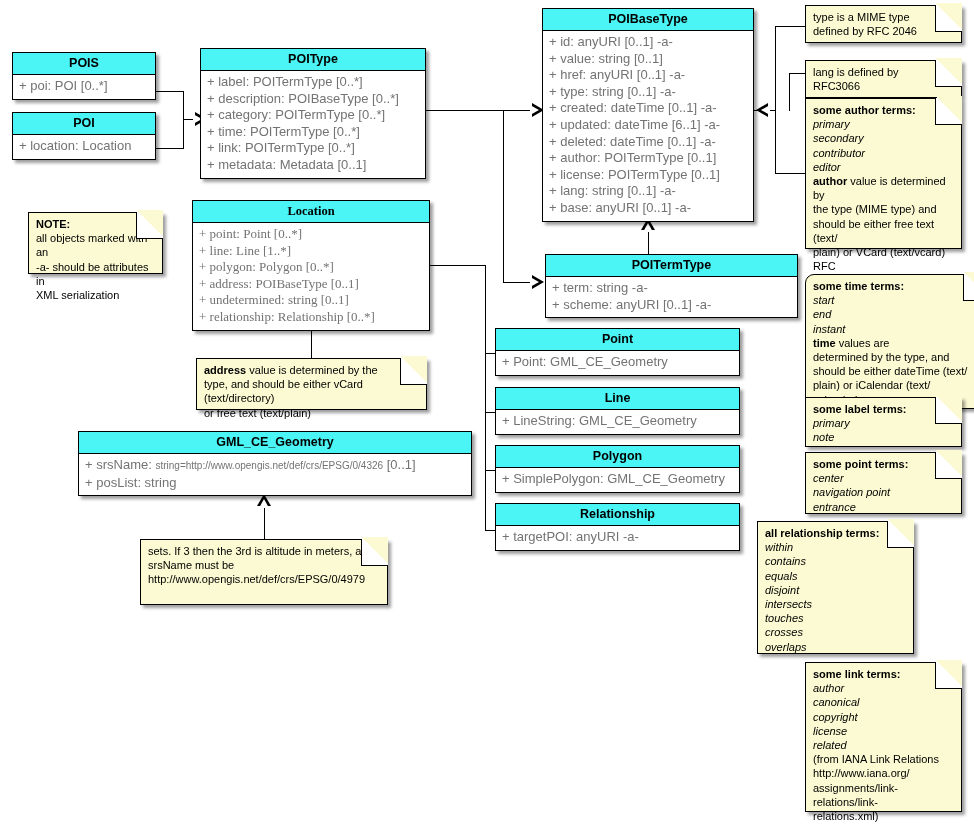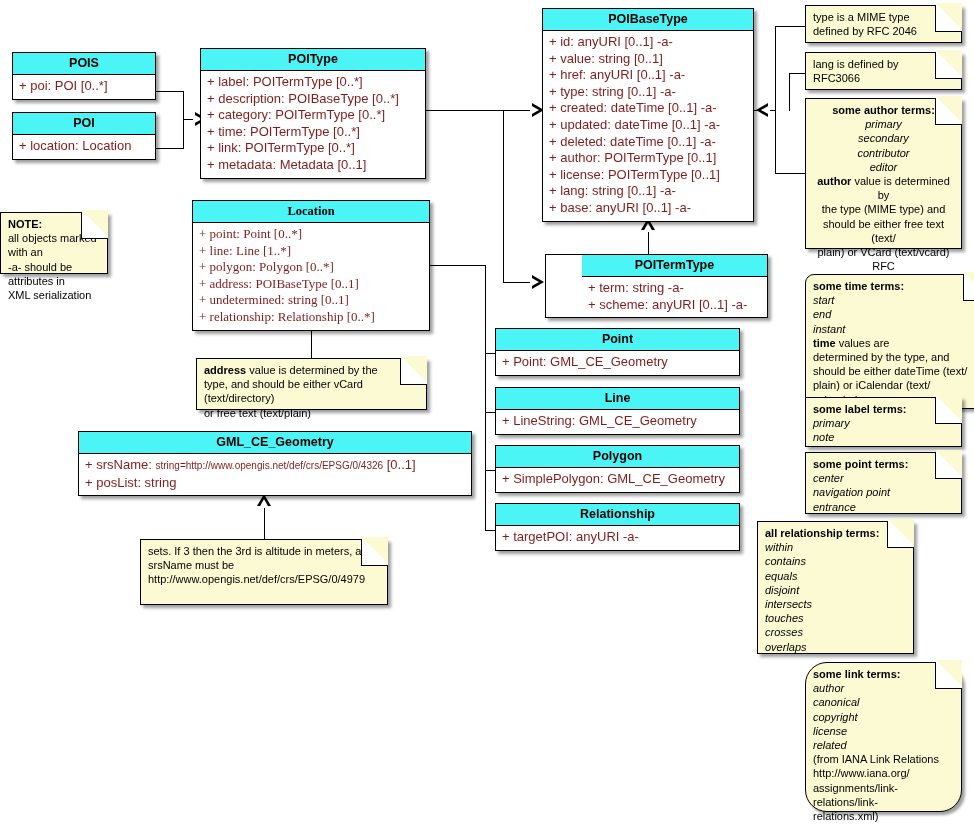--- a/index.html
+++ b/index.html
@@ -7,21 +7,21 @@
        font-family:"Liberation Sans", sans-serif;}
   #stage{position:absolute;left:0;top:0;width:974px;height:831px;}
 
   
   .uml{position:absolute;border:1.5px solid #000;background:#ffffff;
        box-shadow:3px 3px 3px rgba(0,0,0,.38);box-sizing:border-box;}
   .uml .hdr{background:#4BF5F5;border-bottom:1.5px solid #000;
        text-align:center;font-weight:bold;font-size:12.5px;color:#000;
        padding:3px 2px 3px;line-height:15px;}
   .uml .body{padding:3px 6px 4px 6px;}
-  .uml .body div{font-size:13px;line-height:16.6px;color:#7f1d1d;
+  .uml .body div{font-size:13px;line-height:16.6px;color:#737373;
        white-space:nowrap;}
   .small{font-size:10px !important;}
 
   
   .note{position:absolute;background:#FBFAD2;border:1.4px solid #000;
         box-sizing:border-box;box-shadow:3px 3px 3px rgba(0,0,0,.38);
         padding:4px 7px 6px 7px;font-size:11px;line-height:14.2px;color:#000;}
   .note .fold{position:absolute;top:-1.4px;right:-1.4px;width:26px;height:26px;
         background:#ffffff;border-left:1.4px solid #000;border-bottom:1.4px solid #000;}
   .note .fold:after{content:"";position:absolute;left:-1.4px;top:-1.4px;
@@ -123,42 +123,42 @@
   </div>
 
   <div class="uml" style="left:542px;top:8px;width:212px;">
     <div class="hdr">POIBaseType</div>
     <div class="body">
       <div>+ id: anyURI [0..1] -a-</div>
       <div>+ value: string [0..1]</div>
       <div>+ href: anyURI [0..1] -a-</div>
       <div>+ type: string [0..1] -a-</div>
       <div>+ created: dateTime [0..1] -a-</div>
-      <div>+ updated: dateTime [0..1] -a-</div>
+      <div>+ updated: dateTime [6..1] -a-</div>
       <div>+ deleted: dateTime [0..1] -a-</div>
       <div>+ author: POITermType [0..1]</div>
       <div>+ license: POITermType [0..1]</div>
       <div>+ lang: string [0..1] -a-</div>
       <div>+ base: anyURI [0..1] -a-</div>
     </div>
   </div>
 
   <div class="uml" style="left:192px;top:200px;width:238px;font-family:Liberation Serif, serif;">
     <div class="hdr">Location</div>
     <div class="body">
       <div>+ point: Point [0..*]</div>
       <div>+ line: Line [1..*]</div>
       <div>+ polygon: Polygon [0..*]</div>
       <div>+ address: POIBaseType [0..1]</div>
       <div>+ undetermined: string [0..1]</div>
       <div>+ relationship: Relationship [0..*]</div>
     </div>
   </div>
 
-  <div class="uml" style="left:545px;top:254px;width:223px;padding-left:36px;">
+  <div class="uml" style="left:545px;top:254px;width:253px;">
     <div class="hdr">POITermType</div>
     <div class="body">
       <div>+ term: string -a-</div>
       <div>+ scheme: anyURI [0..1] -a-</div>
     </div>
   </div>
 
   <div class="uml" style="left:495px;top:328px;width:245px;">
     <div class="hdr">Point</div>
     <div class="body">
@@ -188,41 +188,41 @@
   </div>
 
   <div class="uml" style="left:78px;top:431px;width:394px;">
     <div class="hdr">GML_CE_Geometry</div>
     <div class="body">
       <div><span>+ srsName: </span><span class="small">string=http://www.opengis.net/def/crs/EPSG/0/4326</span><span> [0..1]</span></div>
       <div>+ posList: string</div>
     </div>
   </div>
 
-  <div class="note" style="left:0;top:212px;width:108px;height:62px;">
+  <div class="note" style="left:28px;top:212px;width:135px;height:62px;">
     <div class="fold"></div>
     <span class="ln"><b>NOTE:</b></span>
     <span class="ln">all objects marked with an</span>
     <span class="ln">-a- should be attributes in</span>
     <span class="ln">XML serialization</span>
   </div>
 
   <div class="note" style="left:805px;top:5px;width:157px;height:38px;">
     <div class="fold"></div>
     <span class="ln">type is a MIME type</span>
     <span class="ln">defined by RFC 2046</span>
   </div>
 
-  <div class="note" style="left:805px;top:52px;width:157px;height:38px;">
+  <div class="note" style="left:805px;top:60px;width:157px;height:38px;">
     <div class="fold"></div>
     <span class="ln">lang is defined by</span>
     <span class="ln">RFC3066</span>
   </div>
 
-  <div class="note" style="left:805px;top:98px;width:157px;height:151px;text-align:center;">
+  <div class="note" style="left:805px;top:98px;width:157px;height:151px;">
     <div class="fold"></div>
     <span class="ln"><b>some author terms:</b></span>
     <span class="ln"><i>primary</i></span>
     <span class="ln"><i>secondary</i></span>
     <span class="ln"><i>contributor</i></span>
     <span class="ln"><i>editor</i></span>
     <span class="ln"><b>author</b><span> value is determined by</span></span>
     <span class="ln">the type (MIME type) and</span>
     <span class="ln">should be either free text (text/</span>
     <span class="ln">plain) or VCard (text/vcard) RFC</span>
@@ -263,21 +263,21 @@
     <span class="ln"><i>within</i></span>
     <span class="ln"><i>contains</i></span>
     <span class="ln"><i>equals</i></span>
     <span class="ln"><i>disjoint</i></span>
     <span class="ln"><i>intersects</i></span>
     <span class="ln"><i>touches</i></span>
     <span class="ln"><i>crosses</i></span>
     <span class="ln"><i>overlaps</i></span>
   </div>
 
-  <div class="note" style="left:805px;top:662px;width:157px;height:150px;border-radius:22px;">
+  <div class="note" style="left:805px;top:662px;width:157px;height:150px;">
     <div class="fold"></div>
     <span class="ln"><b>some link terms:</b></span>
     <span class="ln"><i>author</i></span>
     <span class="ln"><i>canonical</i></span>
     <span class="ln"><i>copyright</i></span>
     <span class="ln"><i>license</i></span>
     <span class="ln"><i>related</i></span>
     <span class="ln">(from IANA Link Relations</span>
     <span class="ln">http://www.iana.org/</span>
     <span class="ln">assignments/link-relations/link-</span>

